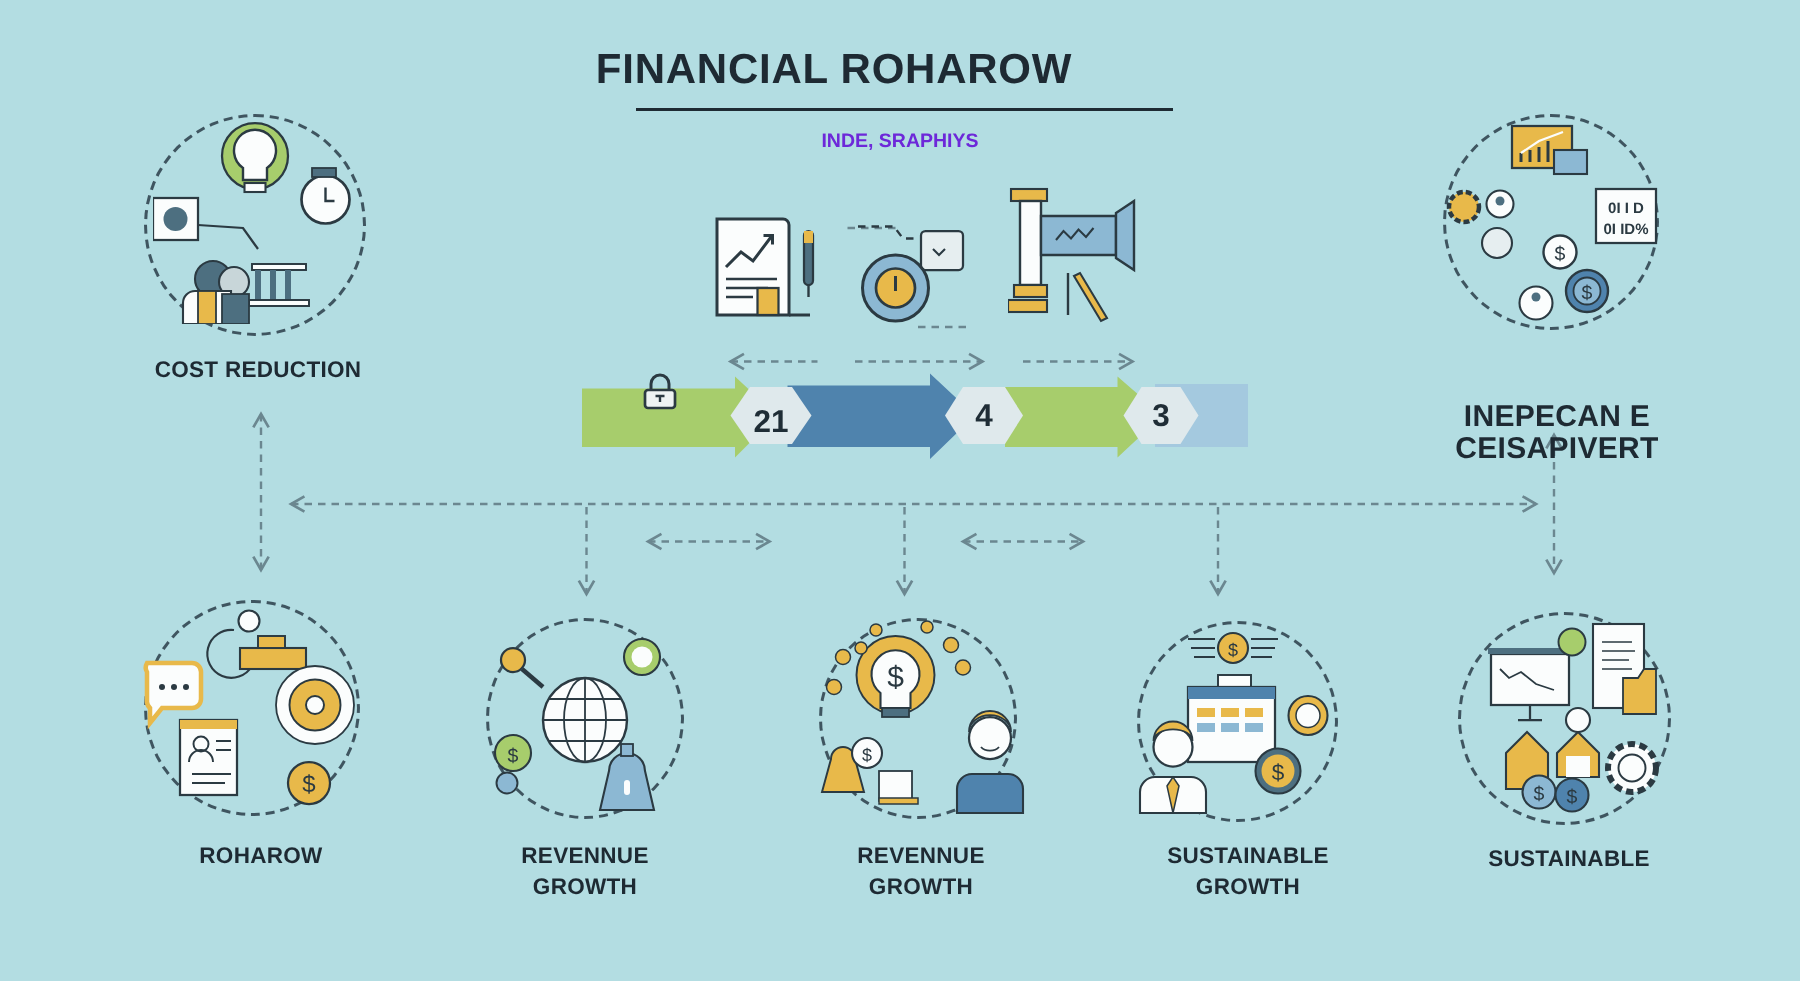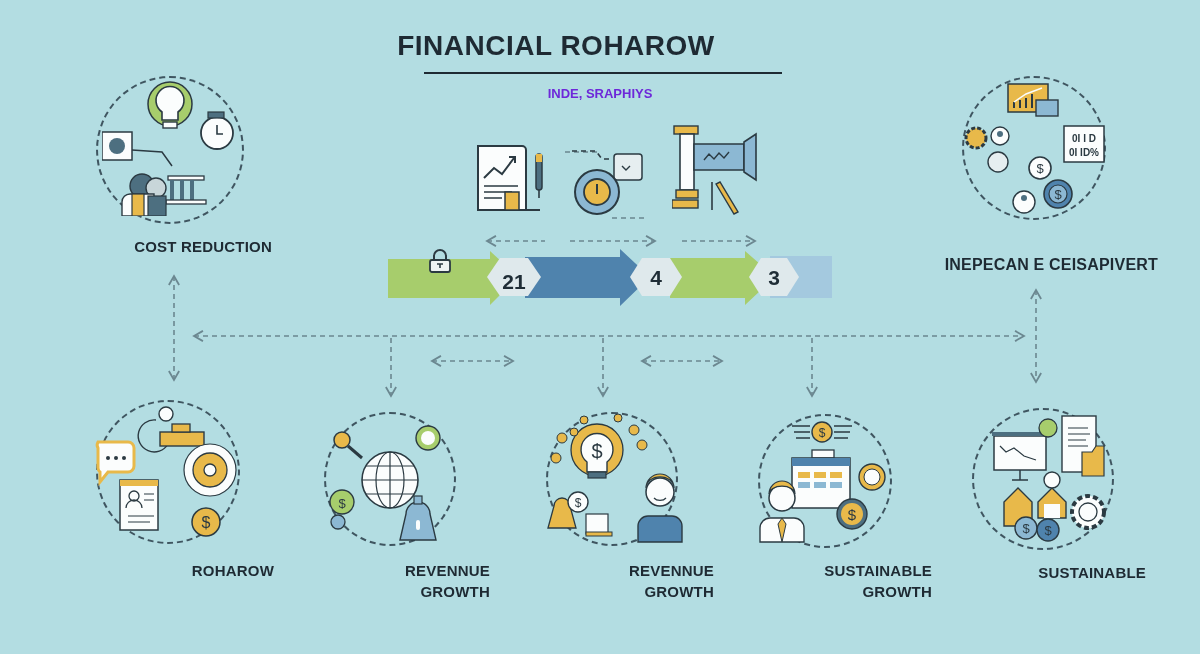--- a/index.html
+++ b/index.html
@@ -19,21 +19,21 @@
     left: 424px; top: 72px; width: 358px; height: 2px; background: #1e2a33;
   }
   .subtitle {
     left: 0; width: 1200px; top: 86px; text-align: center;
     font-size: 13px; font-weight: 700; color: #6d28d9;
   }
   .node-circle {
     border: 2px dashed #3f5560; border-radius: 50%;
   }
   .label {
-    font-weight: 700; font-size: 15px; text-align: right; color: #1e2a33;
+    font-weight: 700; font-size: 15px; text-align: center; color: #1e2a33;
     line-height: 21px; letter-spacing: 0.2px;
   }
   .connector svg { display: block; }
 </style>
 </head>
 <body>
 
 <div class="abs title">FINANCIAL ROHAROW</div>
 <div class="abs title-rule"></div>
 <div class="abs subtitle">INDE, SRAPHIYS</div>
@@ -178,21 +178,21 @@
     <circle cx="42" cy="54" r="3" fill="#4d6f80"></circle>
     <circle cx="40" cy="82" r="10" fill="#e6eef0" stroke="#2b3a42" stroke-width="1.4"></circle>
     <circle cx="82" cy="88" r="11" fill="#fbfdfd" stroke="#2b3a42" stroke-width="1.6"></circle>
     <text x="82" y="93" font-size="13" text-anchor="middle" fill="#2b3a42" font-family="Liberation Sans, sans-serif">$</text>
     <circle cx="100" cy="114" r="14" fill="#4f83ad" stroke="#2b3a42" stroke-width="1.6"></circle>
     <circle cx="100" cy="114" r="9" fill="#8cb8d3" stroke="#2b3a42" stroke-width="1.2"></circle>
     <text x="100" y="119" font-size="13" text-anchor="middle" fill="#2b3a42" font-family="Liberation Sans, sans-serif">$</text>
     <circle cx="66" cy="122" r="11" fill="#fbfdfd" stroke="#2b3a42" stroke-width="1.4"></circle>
     <circle cx="66" cy="118" r="3" fill="#4d6f80"></circle>
   </svg>
-  <div class="abs label" style="left:-40px;top:178px;width:240px;font-size:16px;">INEPECAN E CEISAPIVERT</div>
+  <div class="abs label" style="left:-40px;top:192px;width:240px;font-size:20px;">INEPECAN E CEISAPIVERT</div>
 </div>
 
 <div class="abs" style="left:94px;top:398px;width:156px;height:150px;">
   <div class="abs node-circle" style="left:2px;top:2px;width:144px;height:144px;"></div>
   <svg class="abs" style="left:0;top:0;" width="150" height="150" viewBox="0 0 150 150">
     <circle cx="72" cy="16" r="7" fill="#fbfdfd" stroke="#2b3a42" stroke-width="1.4"></circle>
     <path d="M62 22 a16 16 0 1 0 12 24" fill="none" stroke="#2b3a42" stroke-width="1.4"></path>
     <rect x="66" y="34" width="44" height="14" fill="#e8b94a" stroke="#2b3a42" stroke-width="1.4"></rect>
     <rect x="78" y="26" width="18" height="8" fill="#e8b94a" stroke="#2b3a42" stroke-width="1.3"></rect>
     <path d="M4 44 h30 a6 6 0 0 1 6 6 v18 a6 6 0 0 1 -6 6 h-20 l-8 10 v-10 a6 6 0 0 1 -2 -4 v-20 a6 6 0 0 1 0 -6 z" fill="#fbfdfd" stroke="#e8b94a" stroke-width="3"></path>

